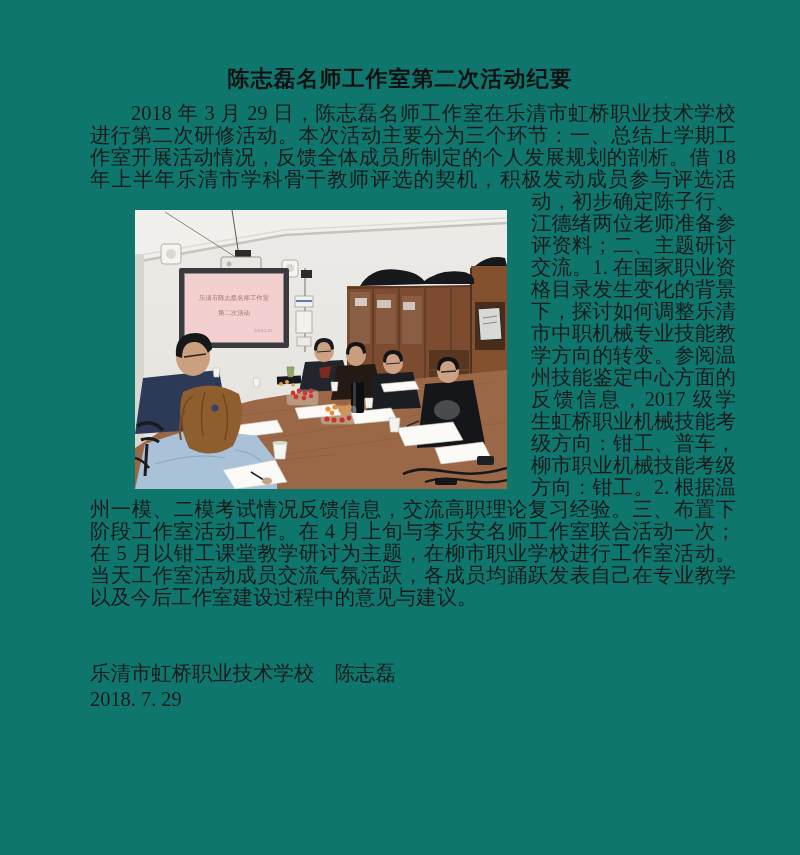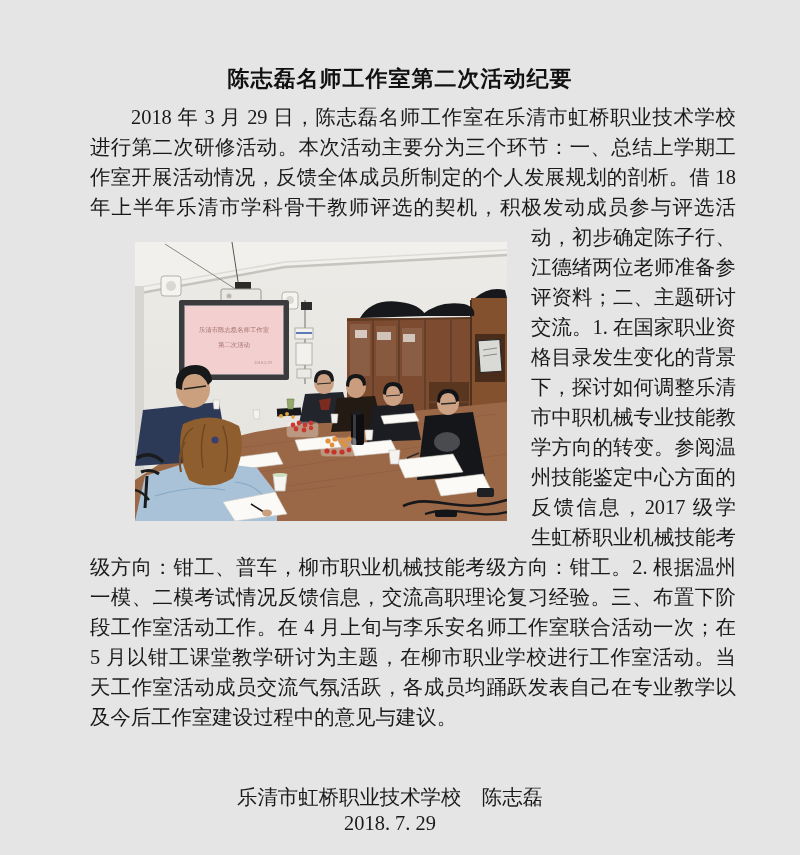--- a/index.html
+++ b/index.html
@@ -1,38 +1,38 @@
 <!DOCTYPE html>
 <html><head>
 <meta charset="utf-8">
 <style>
   html,body{margin:0;padding:0;background:#ffffff;}
   .page{
-    position:relative;width:800px;height:855px;background:#e5e5e5;overflow:hidden;
+    position:relative;width:800px;height:855px;background:#0f766e;overflow:hidden;
     font-family:"Liberation Serif","DejaVu Serif",serif;color:#1a1a1a;
   }
   .title{
     margin:0;padding:64px 0 0 0;text-align:center;
     font-size:22px;font-weight:bold;letter-spacing:1px;line-height:30px;color:#111;
   }
   .bodytext{
     margin:8px 64px 0 90px;
-    font-size:20.4px;line-height:30px;
+    font-size:20.4px;line-height:22px;
     text-align:justify;text-justify:inter-ideograph;
     text-indent:41px;
   }
   .photo-float{
     float:left;display:block;
     width:372px;height:279px;
     margin:20px 24px 2px 45px;
   }
   .photo-float svg{display:block;width:372px;height:279px;}
   .sig{
     clear:both;margin:52px 90px 0 90px;padding-right:20px;
-    text-align:center;font-size:20.4px;line-height:26px;
+    text-align:left;font-size:20.4px;line-height:26px;
   }
   .sig div{white-space:pre;}
 </style>
 </head>
 <body>
 
 <div class="page">
 
   <h1 class="title">陈志磊名师工作室第二次活动纪要</h1>
 

